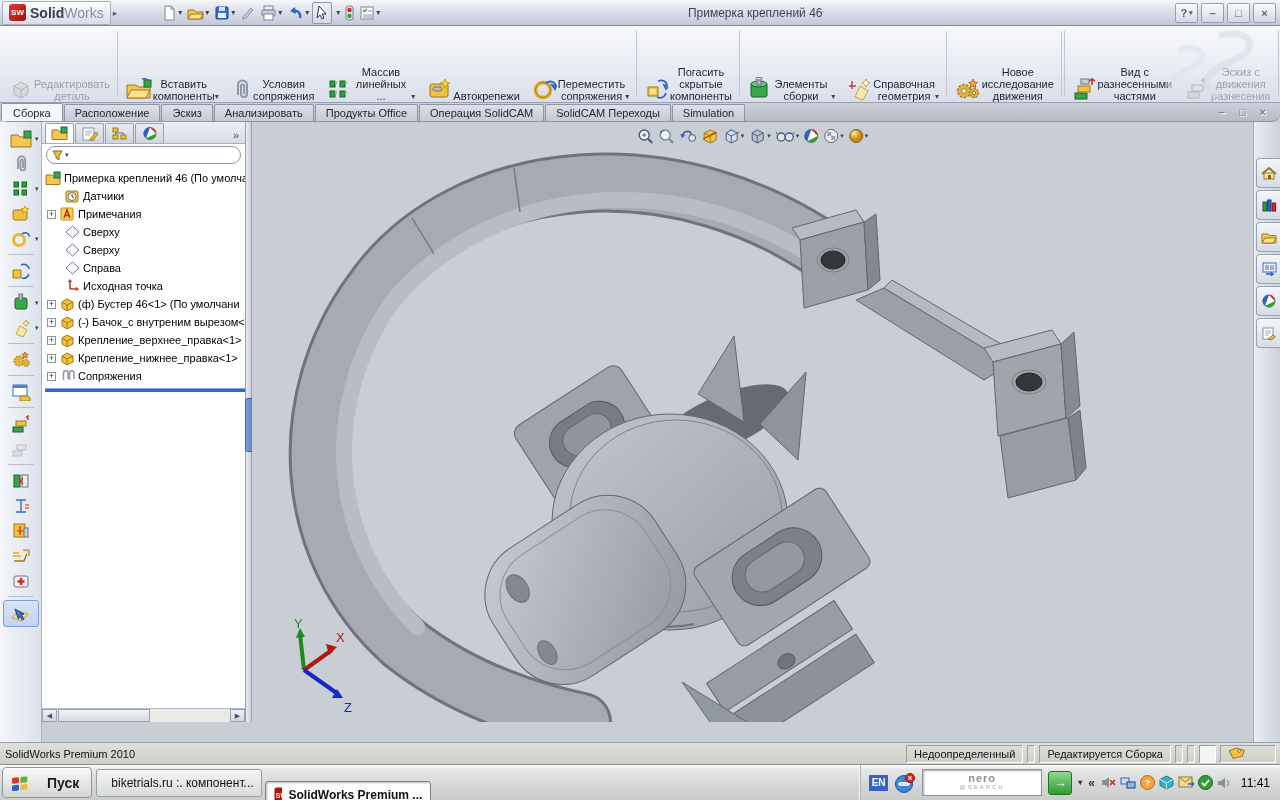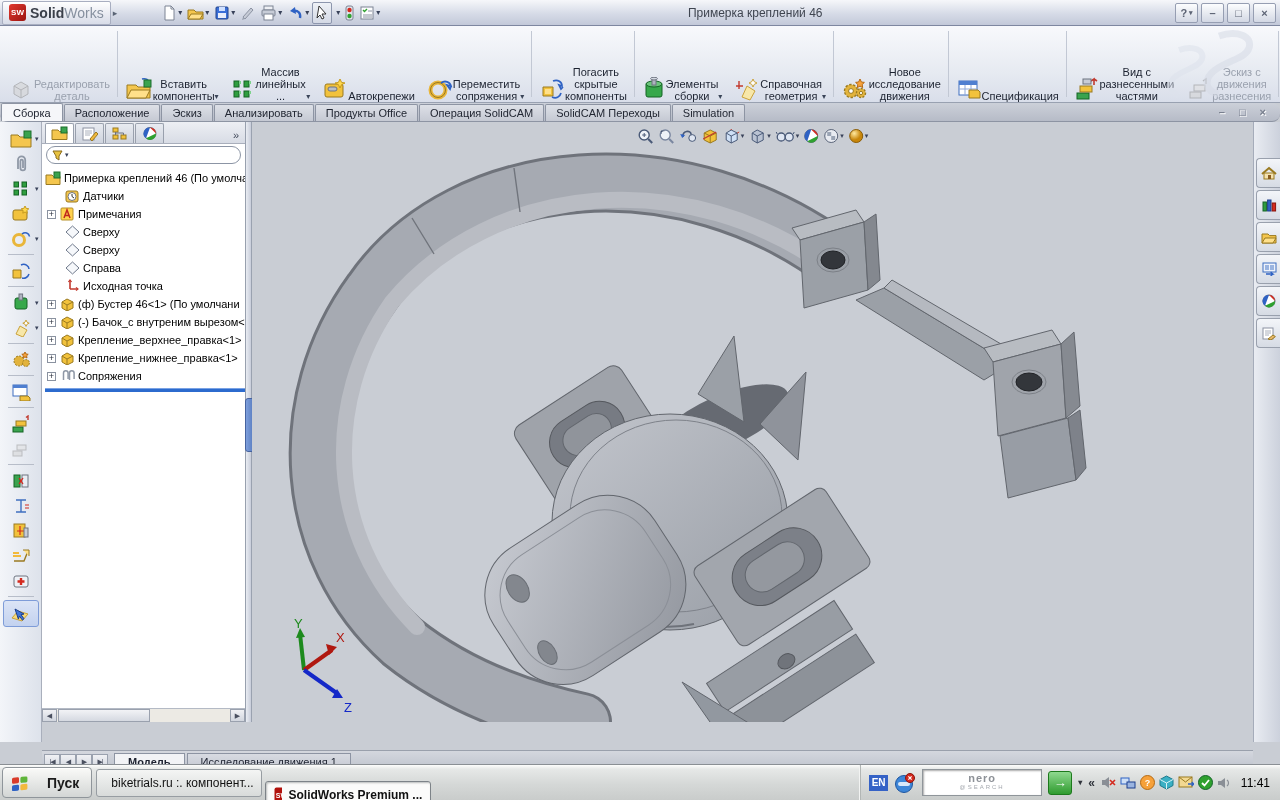--- a/index.html
+++ b/index.html
@@ -213,20 +213,28 @@
             <path d="M2 21l4-8h19l-4 8z" fill="#ffe08a" stroke="#9a7a20"></path>
             <path d="M17 2c4-1 7 1 7 4" fill="none" stroke="#2f62c4" stroke-width="1.6"></path>
             <rect x="19" y="3" width="7" height="7" fill="#3aa34e" stroke="#1d6e2d"></rect>
           </svg>
         </span>
       <span class="rlabel">Вставить компоненты</span>
       <span class="rarrow">▾</span>
     </div>
     <div class="rbtn">
       <span class="ricon">
+          <svg width="22" height="24">
+            <path d="M7 18V8a4.5 4.5 0 0 1 9 0v9a3 3 0 0 1-6 0V9a1.6 1.6 0 0 1 3.2 0v8" fill="none" stroke="#8f98a6" stroke-width="2"></path>
+          </svg>
+        </span>
+      <span class="rlabel">Условия сопряжения</span>
+    </div>
+    <div class="rbtn">
+      <span class="ricon">
           <svg width="24" height="24">
             <g fill="#2f9e3f" stroke="#146425">
               <rect x="3" y="4" width="5" height="6"></rect>
               <rect x="13" y="4" width="5" height="6"></rect>
               <rect x="3" y="14" width="5" height="6"></rect>
               <rect x="13" y="14" width="5" height="6"></rect>
             </g>
             <g fill="#7fd48c">
               <rect x="8" y="4" width="2" height="3"></rect>
               <rect x="18" y="4" width="2" height="3"></rect>
@@ -302,31 +310,20 @@
             <circle cx="10" cy="14" r="6.5" fill="#e2b33c" stroke="#9a7a20" stroke-width="1.4" stroke-dasharray="2.4 1.6"></circle>
             <circle cx="10" cy="14" r="2.4" fill="#fff" stroke="#9a7a20"></circle>
             <circle cx="20" cy="16" r="4.5" fill="#e2b33c" stroke="#9a7a20" stroke-width="1.4" stroke-dasharray="2 1.4"></circle>
             <circle cx="20" cy="16" r="1.6" fill="#fff" stroke="#9a7a20"></circle>
             <path d="M19 2l1.4 3 3 .4-2.2 2.1.5 3.1-2.7-1.5-2.7 1.5.5-3.1L14.6 5.4l3-.4z" fill="#f6a13a" stroke="#b56a14"></path>
           </svg>
         </span>
       <span class="rlabel">Новое исследование движения</span>
     </div>
     <div class="rsep"></div>
-    <div class="rbtn">
-      <span class="ricon">
-          <svg width="26" height="24">
-            <rect x="3" y="4" width="18" height="14" fill="#fff" stroke="#3f6fc0"></rect>
-            <rect x="3" y="4" width="18" height="4" fill="#4f7fd0"></rect>
-            <path d="M3 12h18M9 8v10M15 8v10" stroke="#8fa8d8"></path>
-            <path d="M13 13h9l2 2v6h-11z" fill="#f2c23c" stroke="#9a7a20"></path>
-          </svg>
-        </span>
-      <span class="rlabel">Спецификация</span>
-    </div>
     <div class="rsep"></div>
     <div class="rbtn">
       <span class="ricon">
           <svg width="26" height="24">
             <rect x="4" y="16" width="12" height="6" fill="#3aa34e" stroke="#146425"></rect>
             <rect x="7" y="9" width="12" height="6" fill="#f2c23c" stroke="#9a7a20"></rect>
             <path d="M21 8V2l-3 2m3-2l3 2" fill="none" stroke="#c23a2f" stroke-width="1.6"></path>
             <rect x="10" y="2" width="8" height="5" fill="#c7ccd7" stroke="#6e7480"></rect>
           </svg>
         </span>
@@ -904,20 +901,35 @@
     <div class="modeltabs">
       <span class="nbtn">|◀</span>
       <span class="nbtn">◀</span>
       <span class="nbtn">▶</span>
       <span class="nbtn">▶|</span>
       <span class="mtab active">Модель</span>
       <span class="mtab">Исследование движения 1</span>
     </div>
   </div>
 
+  <div class="statusbar">
+    <span class="sb-left">SolidWorks Premium 2010</span>
+    <span class="sseg">Недоопределенный</span>
+    <span class="sseg tiny"></span>
+    <span class="sseg">Редактируется Сборка</span>
+    <span class="sseg tiny"></span>
+    <span class="sseg tiny"></span>
+    <span class="sseg qmark"></span>
+    <span class="sseg" style="width:40px">
+        <svg width="17" height="13">
+          <path d="M1 6l6-5h8v6l-8 5z" fill="#f2c23c" stroke="#9a7a20" transform="rotate(18 8 6)"></path>
+          <circle cx="11" cy="4" r="1.4" fill="#fff" stroke="#9a7a20"></circle>
+        </svg>
+      </span>
+  </div>
 
   <div class="taskbar">
     <span class="startbtn">
       <svg width="18" height="16">
           <g transform="skewY(-6)">
             <rect x="1" y="3" width="7" height="6" rx="1.4" fill="#d93b2b"></rect>
             <rect x="9.4" y="3" width="7" height="6" rx="1.4" fill="#5fb53a"></rect>
             <rect x="1" y="10.4" width="7" height="6" rx="1.4" fill="#2f62c4"></rect>
             <rect x="9.4" y="10.4" width="7" height="6" rx="1.4" fill="#f2b93c"></rect>
           </g>

